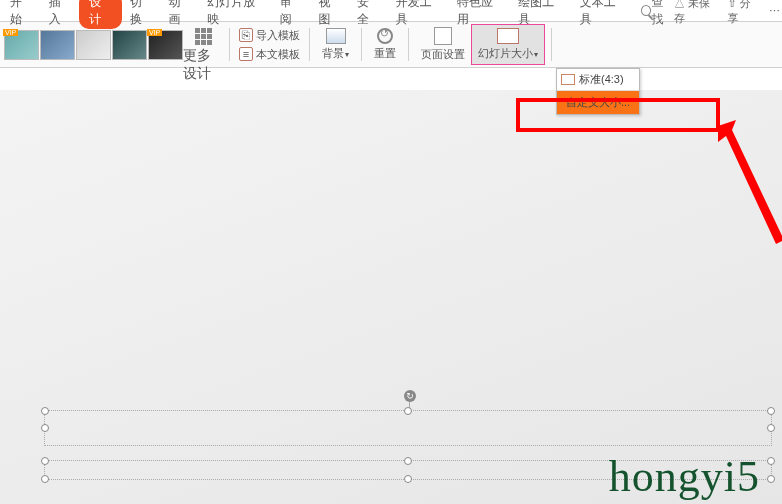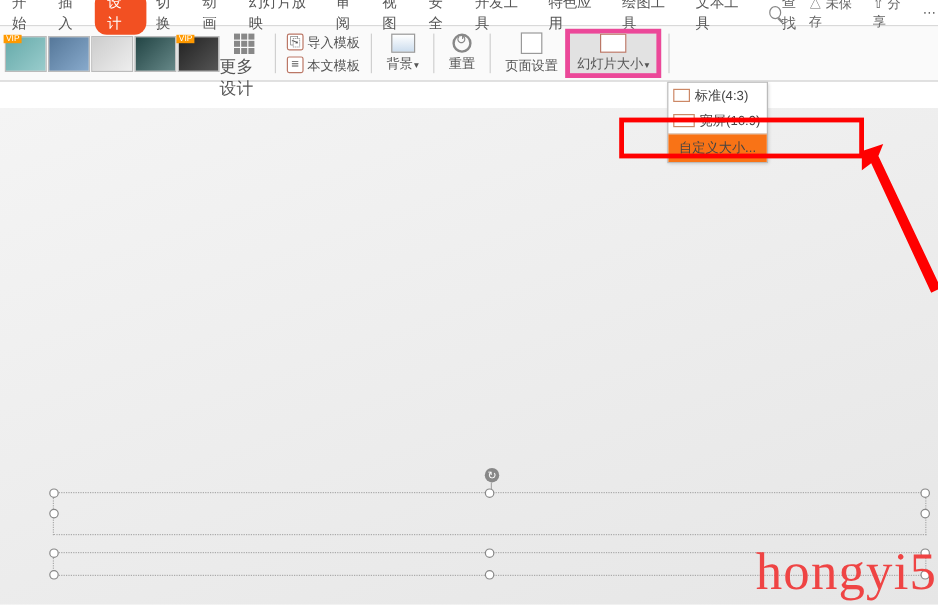--- a/index.html
+++ b/index.html
@@ -22,21 +22,21 @@
     .tpl4 { background: linear-gradient(135deg,#244,#688); }
     .tpl5 { background: linear-gradient(135deg,#222,#555); }
     .more-design { width: 40px; text-align: left; font-size: 14px; color: #555; padding-top: 4px; }
     .more-design .grid-icon { display: grid; grid-template-columns: repeat(3,5px); gap: 1px; margin: 0 auto 2px; width: 17px; }
     .more-design .grid-icon span { width:5px; height:5px; background:#888; }
     .sep { width: 1px; background: #d0d0d0; margin: 4px 6px; }
     .rgroup { display: flex; flex-direction: column; justify-content: center; gap: 2px; }
     .rbtn { display: flex; align-items: center; gap: 3px; color: #555; padding: 1px 3px; font-size: 11px; cursor: pointer; }
     .rbtn .ricon { width: 14px; height: 14px; border: 1px solid #b76; border-radius: 2px; background: #fff; display:inline-flex; align-items:center; justify-content:center; }
     .vgroup { display: flex; flex-direction: column; align-items: center; justify-content: center; padding: 0 6px; font-size: 11px; color: #555; gap: 2px; cursor: pointer; }
-    .vgroup.active { background: #e2e2e2; border: 4px solid #ec4899; }
+    .vgroup.active { background: #e2e2e2; border: 1px solid #ec4899; }
     .vicon { width: 20px; height: 16px; }
     .vicon.bg { background: linear-gradient(#fff,#cde); border: 1px solid #999; }
     .vicon.colors { background: conic-gradient(#e44,#4a4,#48e,#e44); border-radius: 3px; }
     .vicon.reset { border: 2px solid #888; border-radius: 50%; width:16px; height:16px; position:relative; }
     .vicon.reset::after { content:"↺"; position:absolute; top:-3px; left:1px; color:#888; }
     .vicon.master { border: 1px solid #b76; background:#fff; width:22px; height:16px; }
     .vicon.pagesetup { border: 1px solid #999; background:#fff; width:18px; height:18px; }
     .vicon.slidesize { border: 1px solid #b76; background:#fff; width:22px; height:16px; }
     .vicon.present { width:20px; height:14px; border:1px solid #999; background:#fff; }
     .vicon.layout { width:20px;height:16px;border:1px solid #b76;background:#fff; }
@@ -54,21 +54,21 @@
     
     
     .canvas { position:absolute; top:90px; left:0; right:0; bottom:0; background: linear-gradient(160deg,#f4f4f4,#e6e6e6); }
     .placeholder1 { position:absolute; top:320px; left:44px; width:728px; height:36px; border:1px dotted #aaa; }
     .placeholder2 { position:absolute; top:370px; left:44px; width:728px; height:20px; border:1px dotted #aaa; }
     .handle { position:absolute; width:8px; height:8px; background:#fff; border:1px solid #888; border-radius:50%; }
     .rot { position:absolute; left:404px; top:300px; width:12px; height:12px; background:#888; border-radius:50%; display:flex; align-items:center; justify-content:center; }
     .rot::after { content:"↻"; color:#fff; font-size:9px; }
     .rot-line { position:absolute; left:409px; top:312px; width:1px; height:10px; background:#aaa; }
     
-    .watermark { position:absolute; right:1px; bottom:2px; font-family: "Times New Roman", serif; font-size:44px; color:#ef4444; letter-spacing:1px; }
+    .watermark { position:absolute; right:22px; bottom:2px; font-family: "Times New Roman", serif; font-size:44px; color:#14532d; letter-spacing:1px; }
     
     .magnifier { width:11px; height:11px; border:1.5px solid #888; border-radius:50%; display:inline-block; position:relative; }
     .magnifier::after { content:""; position:absolute; width:5px; height:1.5px; background:#888; bottom:-2px; right:-3px; transform:rotate(45deg); }
     .share-icon { font-size:11px; }
   </style>
 </head>
 <body>
 
 <div class="top-tabs">
   <span class="tab">开始</span>
@@ -154,24 +154,20 @@
     <span><span>幻灯片大小</span><span class="dd">▾</span></span>
   </div>
   <div class="sep"></div>
 </div>
 
 <div class="dropdown">
   <div class="ditem">
     <span class="dicon"></span>
     <span>标准(4:3)</span>
   </div>
-  <div class="ditem">
-    <span class="dicon" style="width:18px"></span>
-    <span>宽屏(16:9)</span>
-  </div>
   <div class="custom">自定义大小...</div>
 </div>
 
 <div class="hilite"></div>
 <svg class="arrow-svg" width="70" height="130">
   <polygon points="0,6 18,0 14,10 66,120 58,124 8,16 0,22" fill="#ff0000"></polygon>
 </svg>
 
 <div class="canvas">
   <div class="rot"></div>

